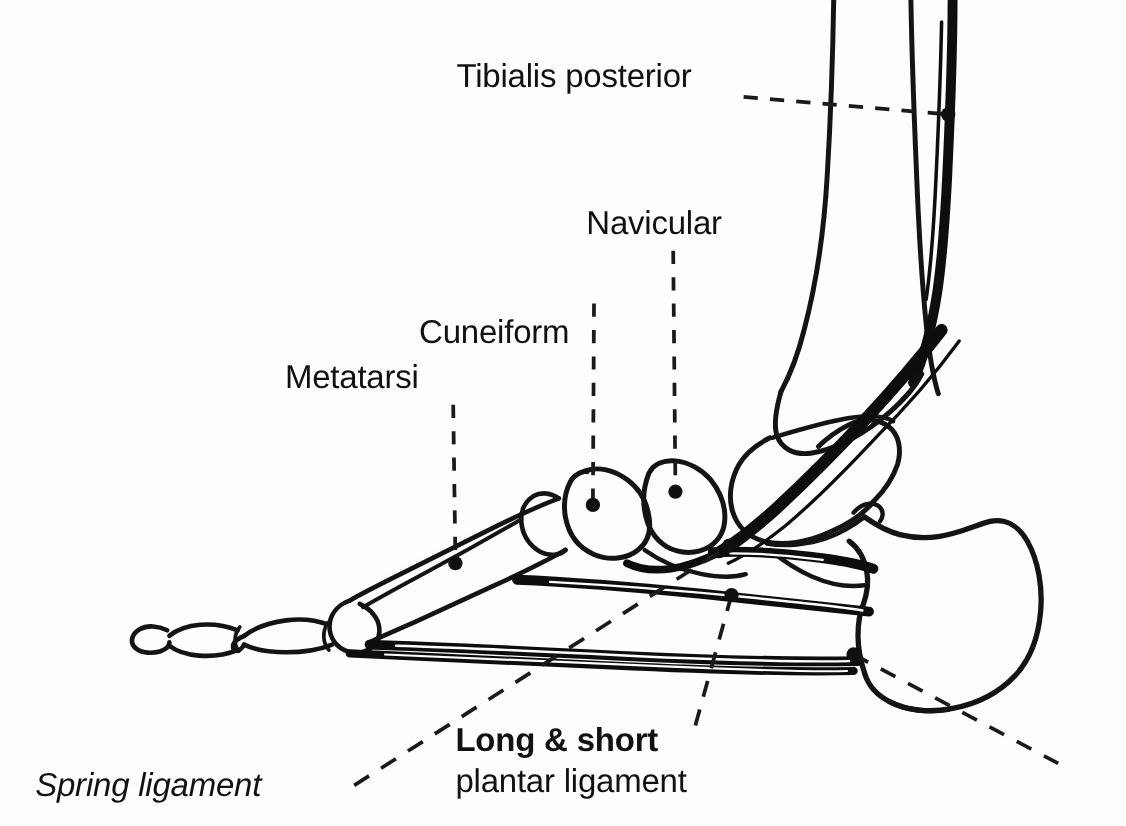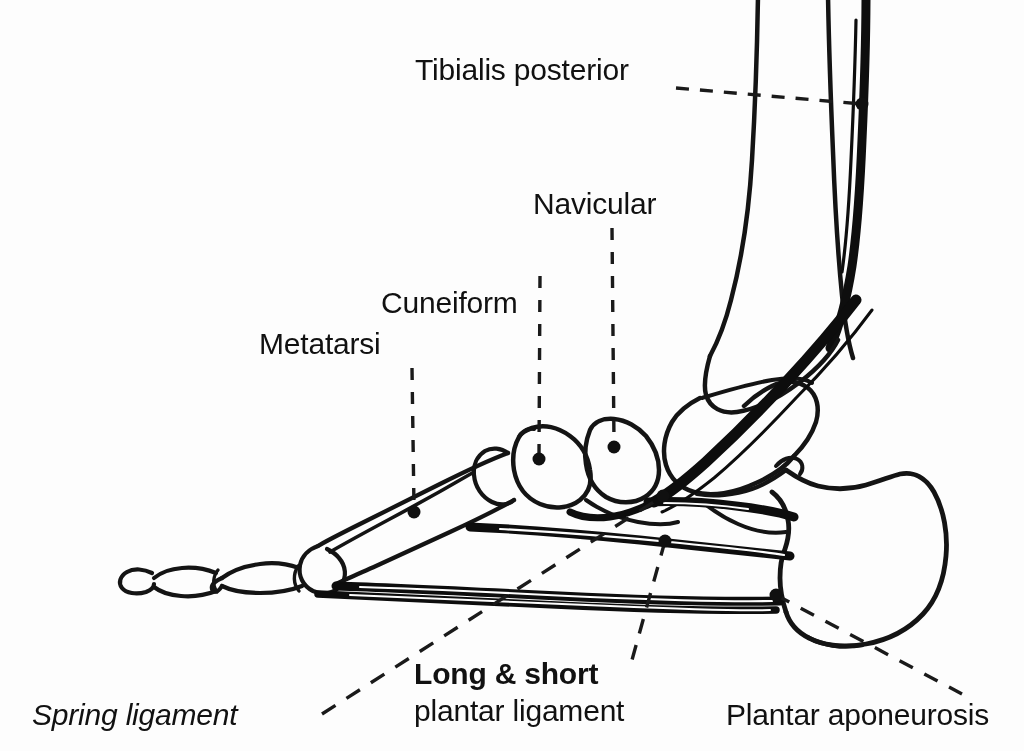--- a/index.html
+++ b/index.html
@@ -261,15 +261,14 @@
   <div class="label lbl-cuneiform">Cuneiform</div>
 
   <div class="label lbl-metatarsi">Metatarsi</div>
 
   <div class="label lbl-spring">Spring ligament</div>
 
   <div class="label lbl-longshort">Long &amp; short</div>
 
   <div class="label lbl-longshort2">plantar ligament</div>
 
-  <div class="label lbl-aponeur">Plantar aponeurosis</div>
 
 </div>
 
 </body></html>

